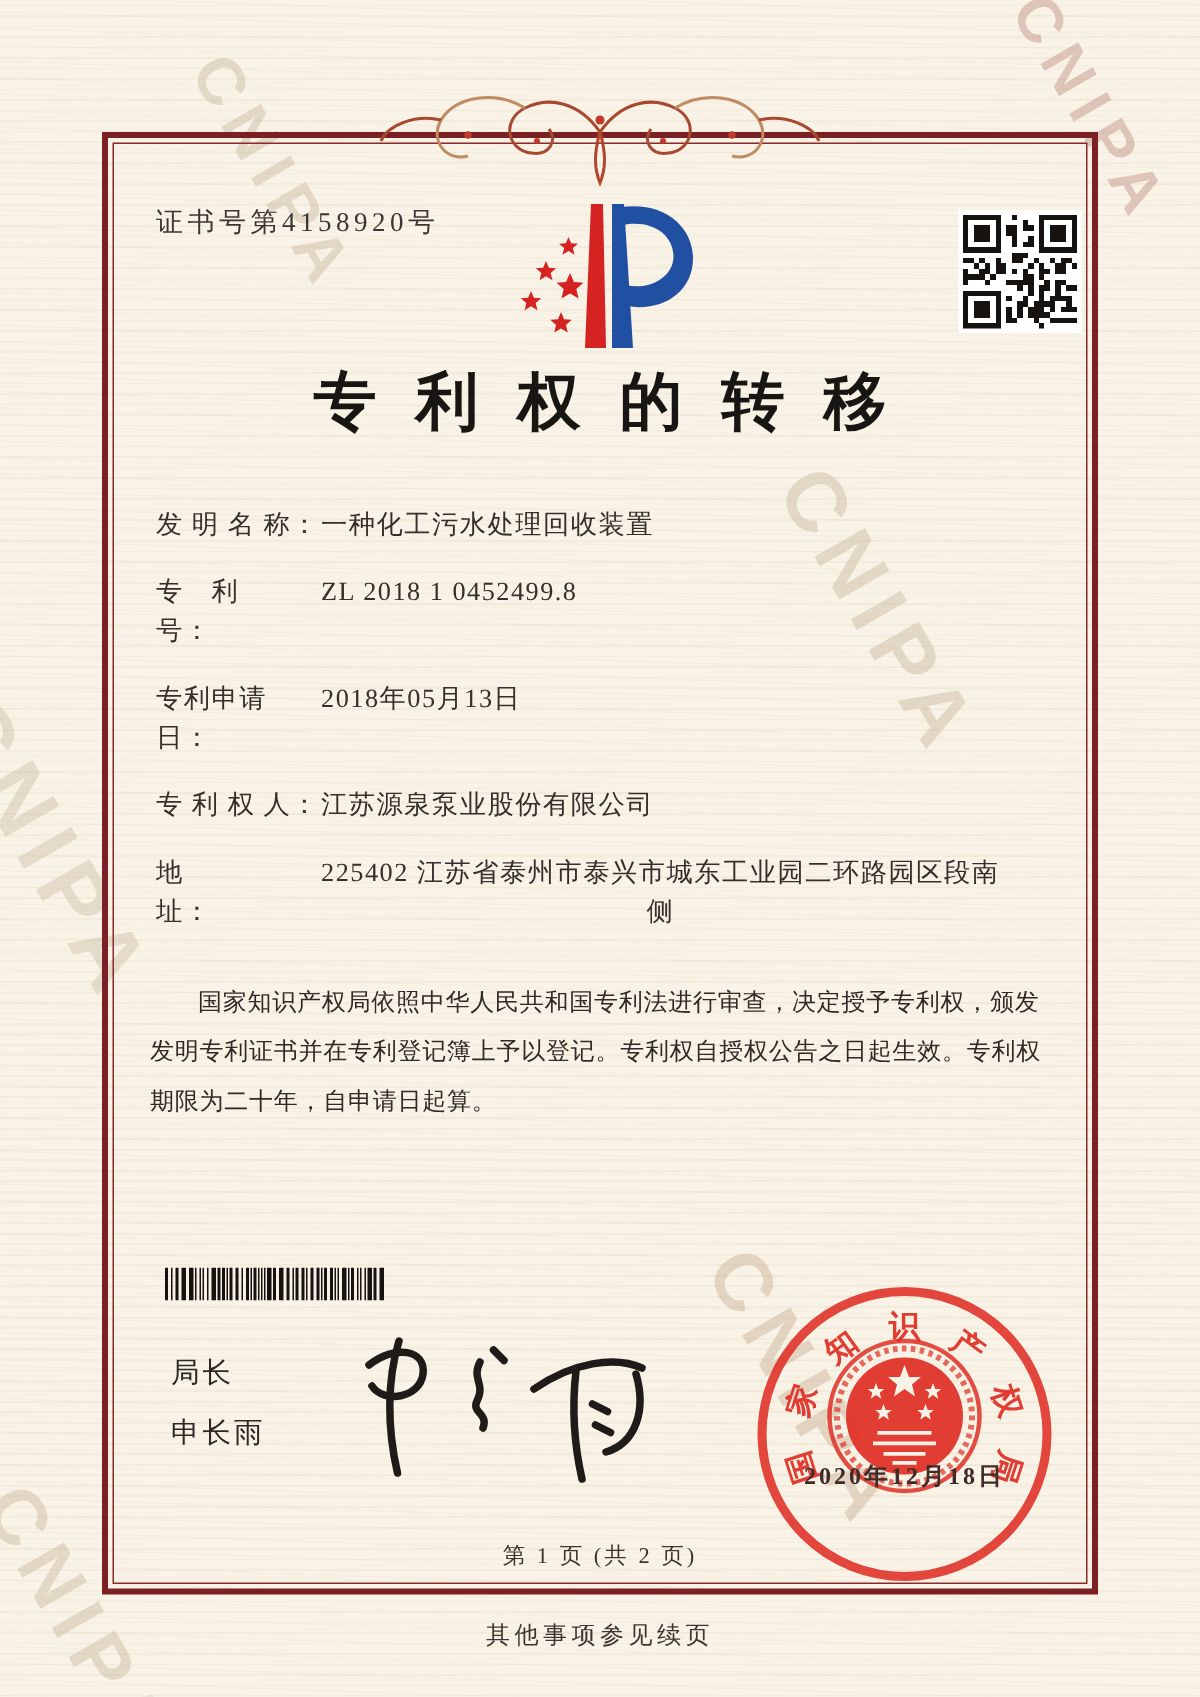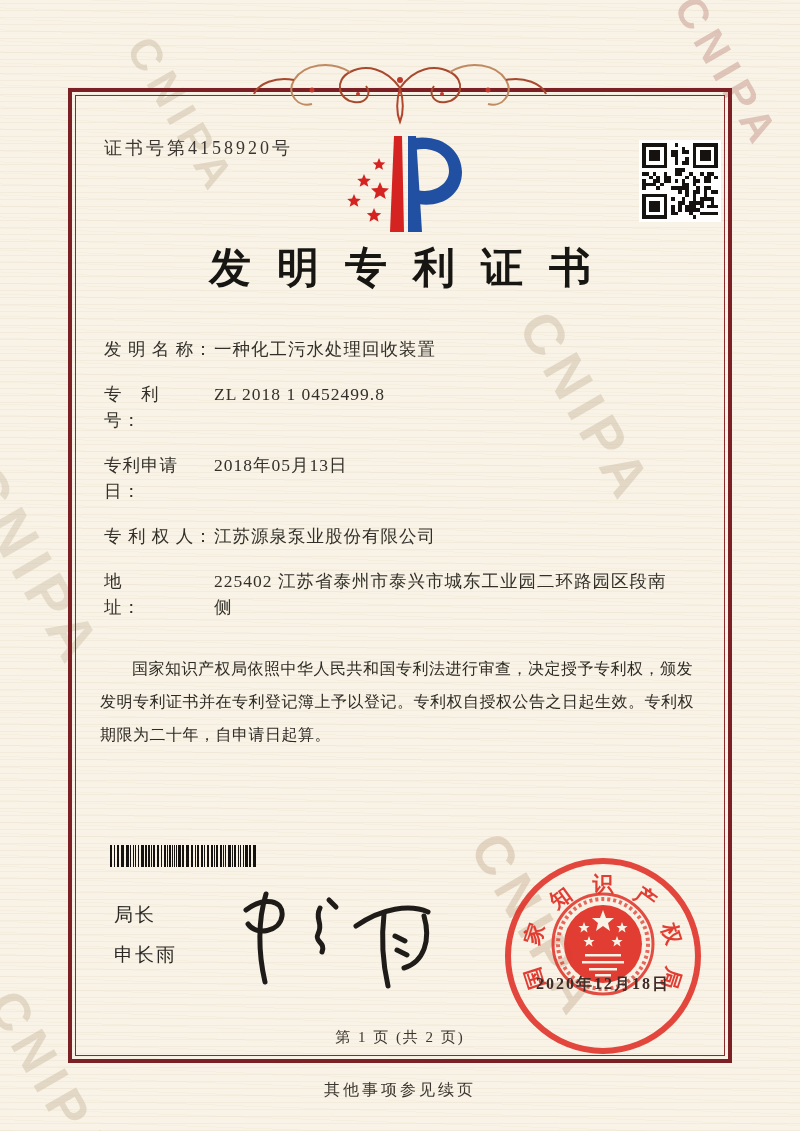--- a/index.html
+++ b/index.html
@@ -53,21 +53,21 @@
 
   .title{
     position:absolute;left:0;top:240px;width:800px;text-align:center;
     font-size:42px;font-weight:bold;color:#181613;
     letter-spacing:26px;text-indent:26px;
   }
 
   .fields{position:absolute;left:104px;top:336px;width:600px;font-size:17.5px;color:#33302a;}
   .f-row{margin-bottom:19px;line-height:26px;}
   .f-label{display:inline-block;width:110px;vertical-align:top;letter-spacing:1px;}
-  .f-value{display:inline-block;vertical-align:top;white-space:pre-line;max-width:470px;letter-spacing:1px;}
+  .f-value{display:inline-block;vertical-align:top;white-space:pre-line;max-width:470px;letter-spacing:1px;text-align:center;}
   .grant-row{position:relative;}
   .grant-no{position:absolute;left:306px;top:0;white-space:nowrap;}
   .grant-no .f-label{width:auto;margin-right:8px;}
 
   .paras{
     position:absolute;left:100px;top:652px;width:604px;
     font-size:16px;line-height:33px;color:#2e2a24;letter-spacing:0.5px;
   }
   .paras p{margin:0;text-indent:2em;}
 
@@ -274,21 +274,21 @@
         <rect x="1" y="1" width="5" height="5" fill="#fff"></rect>
         <rect x="2" y="2" width="3" height="3" fill="#151210"></rect>
         <rect x="14" y="0" width="7" height="7" fill="#151210"></rect>
         <rect x="15" y="1" width="5" height="5" fill="#fff"></rect>
         <rect x="16" y="2" width="3" height="3" fill="#151210"></rect>
         <rect x="0" y="14" width="7" height="7" fill="#151210"></rect>
         <rect x="1" y="15" width="5" height="5" fill="#fff"></rect>
         <rect x="2" y="16" width="3" height="3" fill="#151210"></rect>
       </svg></div>
 
-  <div class="title">发明专利证书</div>
+  <div class="title">专利权的转移</div>
 
   <div class="fields">
     <div class="f-row">
       <span class="f-label">发 明 名 称：</span><span class="f-value">一种化工污水处理回收装置</span>
     </div>
     <div class="f-row">
       <span class="f-label">专　利　号：</span><span class="f-value">ZL 2018 1 0452499.8</span>
     </div>
     <div class="f-row">
       <span class="f-label">专利申请日：</span><span class="f-value">2018年05月13日</span>

